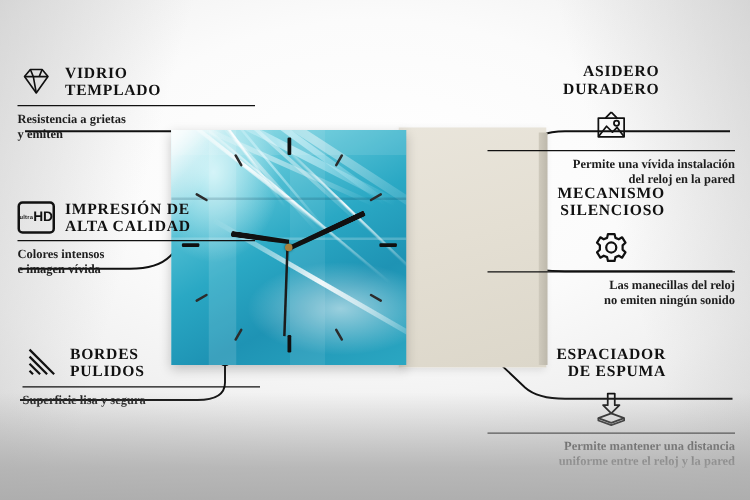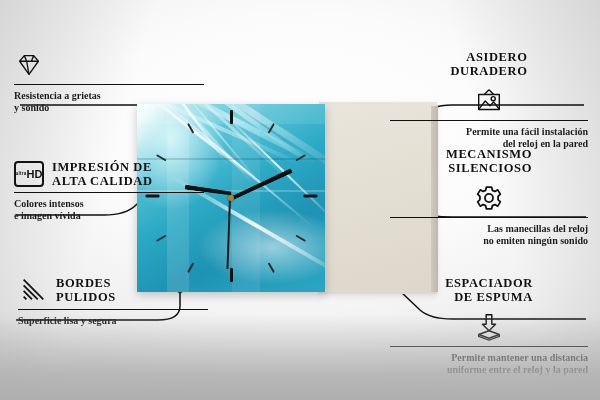--- a/index.html
+++ b/index.html
@@ -257,24 +257,28 @@
   </div>
 
   <div class="feat left f1">
     <div class="head">
       <svg class="ico" viewBox="0 0 32 32">
         <g fill="none" stroke="#111" stroke-width="1.4" stroke-linejoin="round">
           <path d="M6,12 L16,26 L26,12 L21,6 L11,6 Z"></path>
           <path d="M6,12 L26,12 M11,6 L13.5,12 L16,26 M21,6 L18.5,12"></path>
         </g>
       </svg>
+      <div>
+        <div class="title">VIDRIO</div>
+        <div class="title">TEMPLADO</div>
+      </div>
     </div>
     <div class="rule"></div>
     <div class="desc">Resistencia a grietas</div>
-    <div class="desc">y sonido</div>
+    <div class="desc">y emiten</div>
   </div>
 
   <div class="feat left f2">
     <div class="head">
       <div class="hd-box">
         <span class="hd-ultra">ultra</span>
         <span class="hd-main">HD</span>
       </div>
       <div>
         <div class="title">IMPRESIÓN DE</div>
@@ -314,21 +318,21 @@
       <svg class="ico" viewBox="0 0 32 32">
         <g fill="none" stroke="#111" stroke-width="1.5" stroke-linejoin="round">
           <path d="M16,4 L11,9 M16,4 L21,9"></path>
           <rect x="5" y="9" width="22" height="16"></rect>
           <path d="M5,25 L12,16 L17,21 L21,17 L27,25"></path>
           <circle cx="20.5" cy="13.5" r="2.2"></circle>
         </g>
       </svg>
     </div>
     <div class="rule"></div>
-    <div class="desc">Permite una fácil instalación</div>
+    <div class="desc">Permite una vívida instalación</div>
     <div class="desc">del reloj en la pared</div>
   </div>
 
   <div class="feat right f5">
     <div class="head">
       <div>
         <div class="title">MECANISMO</div>
         <div class="title">SILENCIOSO</div>
       </div>
       <svg class="ico" viewBox="0 0 32 32">

